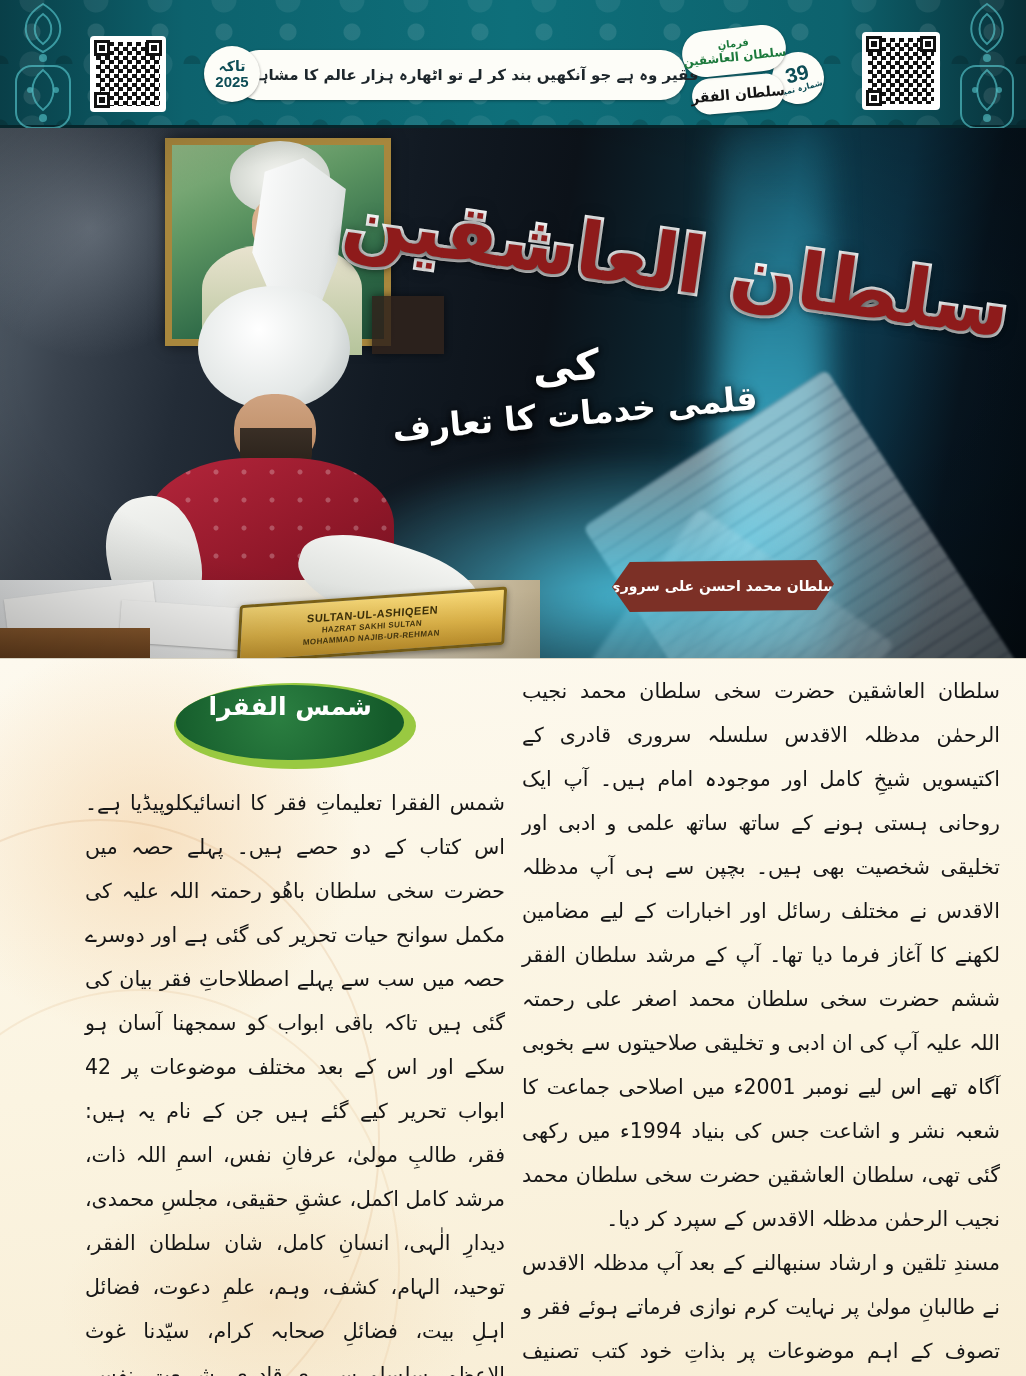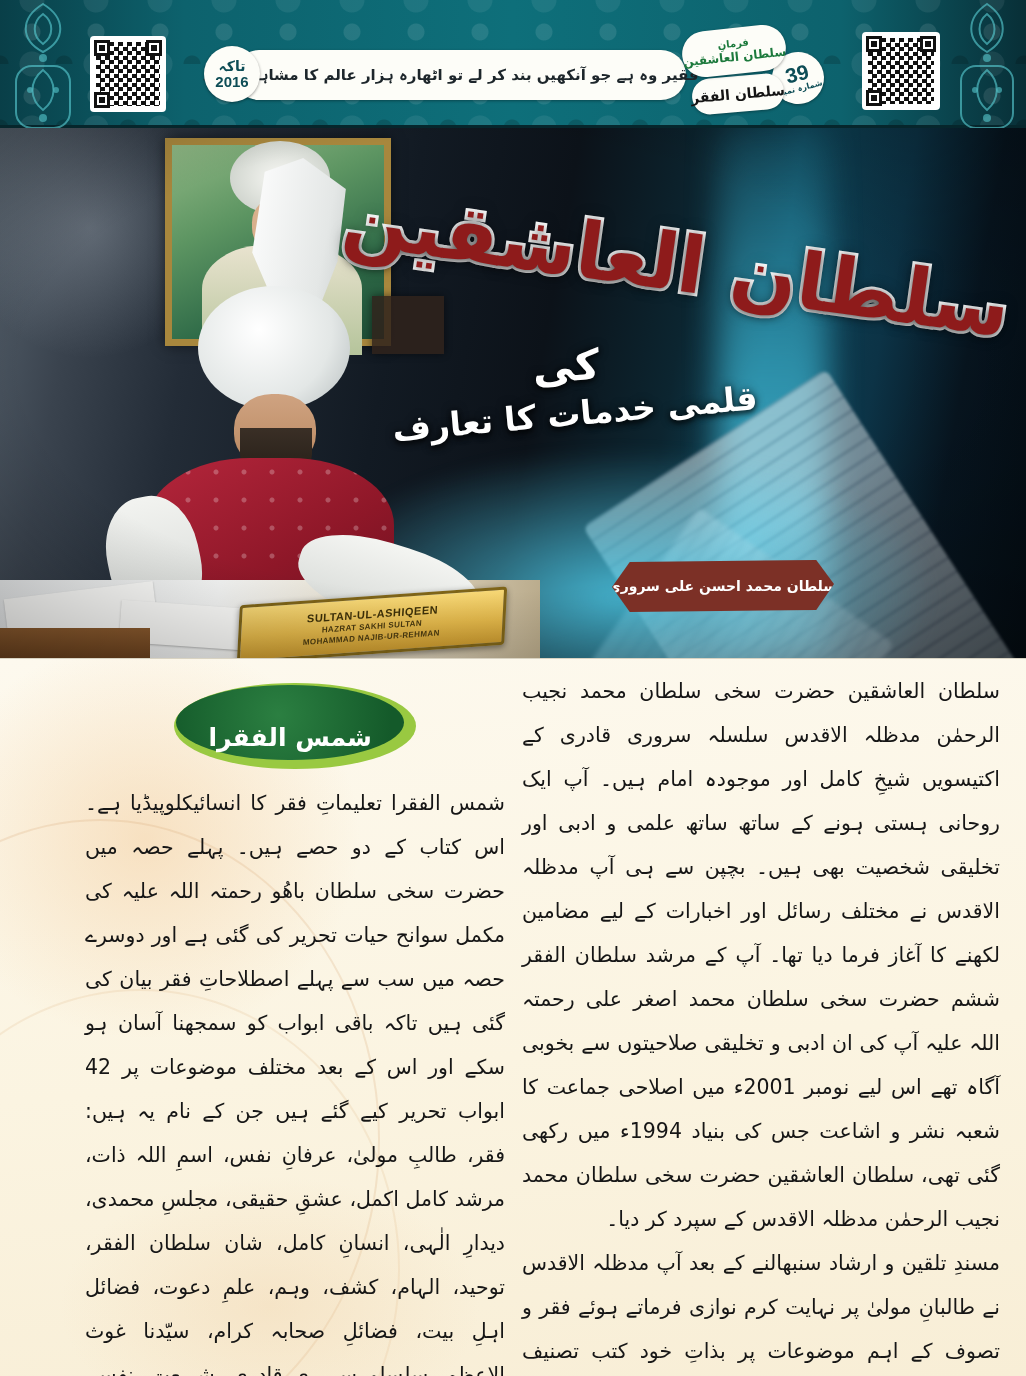--- a/index.html
+++ b/index.html
@@ -168,21 +168,21 @@
   .col { position:absolute; direction:rtl; text-align:justify; color:#161616;
     font-size:20.5px; line-height:44px; }
   .col p { margin:0; }
   .col-right { left:522px; top:10px; width:478px; }
   .col-left  { left:85px;  top:10px; width:420px; }
 
   .section-oval { position:relative; width:242px; height:86px; margin:14px auto 12px; }
   .section-oval .outer { position:absolute; inset:0; border-radius:50%; background:#99c941; }
   .section-oval .inner { position:absolute; left:1%; top:2%; width:94%; height:88%; border-radius:50%;
     background:radial-gradient(circle at 45% 40%, #2b7f41, #145a2a 85%);
-    display:flex; align-items:flex-end; justify-content:center; }
+    display:flex; align-items:flex-start; justify-content:center; }
   .section-oval .inner span { color:#fff; font-size:25px; font-weight:bold; direction:rtl; }
 </style>
 </head>
 <body>
 
 <div class="page">
 
   <header class="header">
     <div class="orn orn-left">
       <svg width="86" height="128" viewBox="0 0 86 128">
@@ -225,21 +225,21 @@
     </div>
     <div class="qr qr-right">
       <div class="qr-pat"></div>
       <div class="finder f-tl"></div>
       <div class="finder f-tr"></div>
       <div class="finder f-bl"></div>
     </div>
 
     <div class="date-badge">
       <span class="m">تاکہ</span>
-      <span class="y">2016</span>
+      <span class="y">2025</span>
     </div>
 
     <div class="quote-pill">
       <span>فقیر وہ ہے جو آنکھیں بند کر لے تو اٹھارہ ہزار عالم کا مشاہدہ کرے۔</span>
     </div>
 
     <div class="farman-bubble">
       <span class="l1">فرمانِ</span>
       <span class="l2">سلطان العاشقین</span>
     </div>

